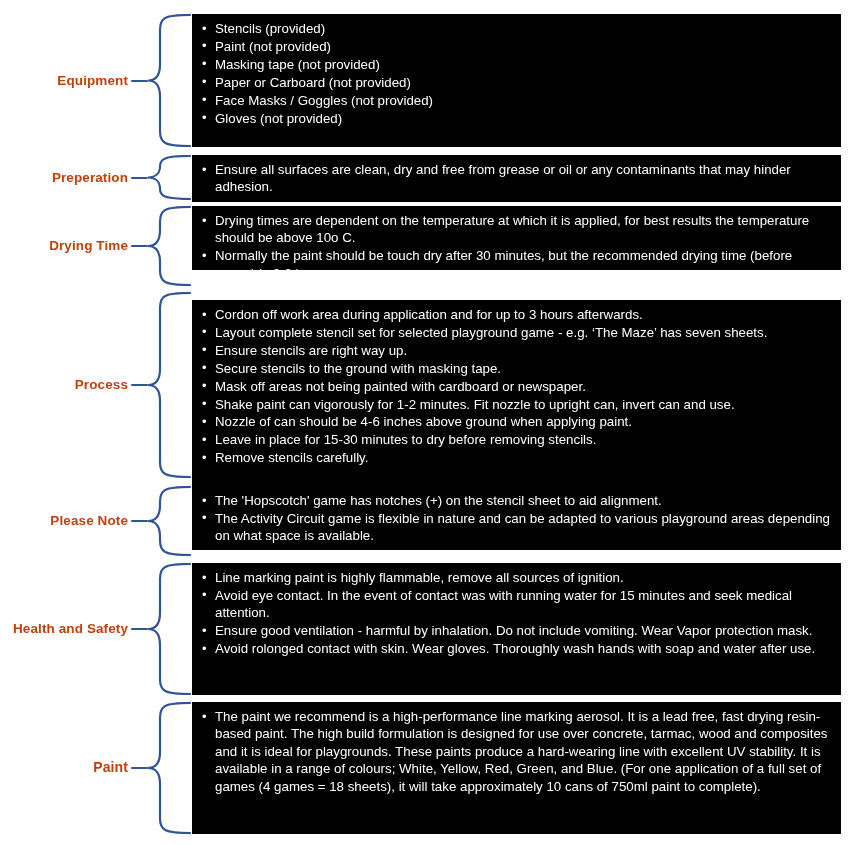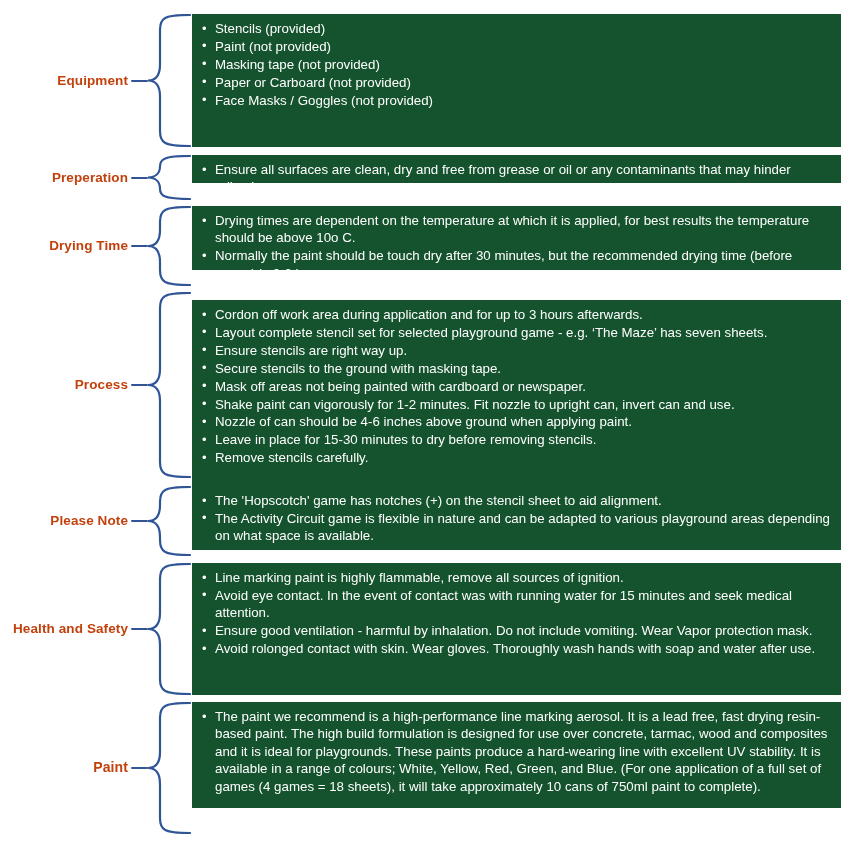--- a/index.html
+++ b/index.html
@@ -60,21 +60,21 @@
     left: 146px;
     width: 46px;
   }
   .brace svg { display: block; width: 46px; height: 100%; }
 
   
   .panel {
     position: absolute;
     left: 192px;
     width: 649px;
-    background: #14532d;
+    background: #000000;
     box-sizing: border-box;
     padding: 6px 10px 6px 10px;
   }
 
   ul.bullets {
     list-style: none;
     margin: 0;
     padding: 0;
   }
   ul.bullets li {
@@ -108,32 +108,33 @@
           <path d="M 44 1 C 18 1, 14 4, 14 16 L 14 50.5 C 14 63.5, 8 66.5, 2 66.5 C 8 66.5, 14 69.5, 14 82.5 L 14 117 C 14 129, 18 132, 44 132" fill="none" stroke="#2F5597" stroke-width="2.2" stroke-linecap="round"></path>
         </svg>
       </div>
       <div class="panel" style="top: 0px; height: 133px;">
         <ul class="bullets">
           <li>Stencils (provided)</li>
           <li>Paint (not provided)</li>
           <li>Masking tape (not provided)</li>
           <li>Paper or Carboard (not provided)</li>
           <li>Face Masks / Goggles (not provided)</li>
+          <li>Gloves (not provided)</li>
         </ul>
       </div>
     </div>
     <div class="row" style="top: 155px; height: 45px;">
       <div class="label" style="top: 14.5px;">Preperation</div>
       <div class="stub" style="top: 21.5px;"></div>
       <div class="brace" style="top: 0px; height: 45px;">
         <svg viewBox="0 0 46 45" width="46" height="45" preserveAspectRatio="none">
           <path d="M 44 1 C 18 1, 14 4, 14 11.25 L 14 11.25 C 14 19.5, 8 22.5, 2 22.5 C 8 22.5, 14 25.5, 14 33.75 L 14 33.75 C 14 41, 18 44, 44 44" fill="none" stroke="#2F5597" stroke-width="2.2" stroke-linecap="round"></path>
         </svg>
       </div>
-      <div class="panel" style="top: 0px; height: 28px;">
+      <div class="panel" style="top: 0px; height: 47px;">
         <ul class="bullets">
           <li>Ensure all surfaces are clean, dry and free from grease or oil or any contaminants that may hinder adhesion.</li>
         </ul>
       </div>
     </div>
     <div class="row" style="top: 206px; height: 80px;">
       <div class="label" style="top: 32px;">Drying Time</div>
       <div class="stub" style="top: 39px;"></div>
       <div class="brace" style="top: 0px; height: 80px;">
         <svg viewBox="0 0 46 80" width="46" height="80" preserveAspectRatio="none">
@@ -202,19 +203,19 @@
       </div>
     </div>
     <div class="row" style="top: 702px; height: 132px;">
       <div class="label regular" style="top: 58px;">Paint</div>
       <div class="stub" style="top: 65px;"></div>
       <div class="brace" style="top: 0px; height: 132px;">
         <svg viewBox="0 0 46 132" width="46" height="132" preserveAspectRatio="none">
           <path d="M 44 1 C 18 1, 14 4, 14 16 L 14 50 C 14 63, 8 66, 2 66 C 8 66, 14 69, 14 82 L 14 116 C 14 128, 18 131, 44 131" fill="none" stroke="#2F5597" stroke-width="2.2" stroke-linecap="round"></path>
         </svg>
       </div>
-      <div class="panel" style="top: 0px; height: 106px;">
+      <div class="panel" style="top: 0px; height: 132px;">
         <ul class="bullets">
           <li>The paint we recommend is a high-performance line marking aerosol. It is a lead free, fast drying resin-based paint. The high build formulation is designed for use over concrete, tarmac, wood and composites and it is ideal for playgrounds. These paints produce a hard-wearing line with excellent UV stability. It is available in a range of colours; White, Yellow, Red, Green, and Blue. (For one application of a full set of games (4 games = 18 sheets), it will take approximately 10 cans of 750ml paint to complete).</li>
         </ul>
       </div>
     </div>
   </div>
 
 </body></html>

